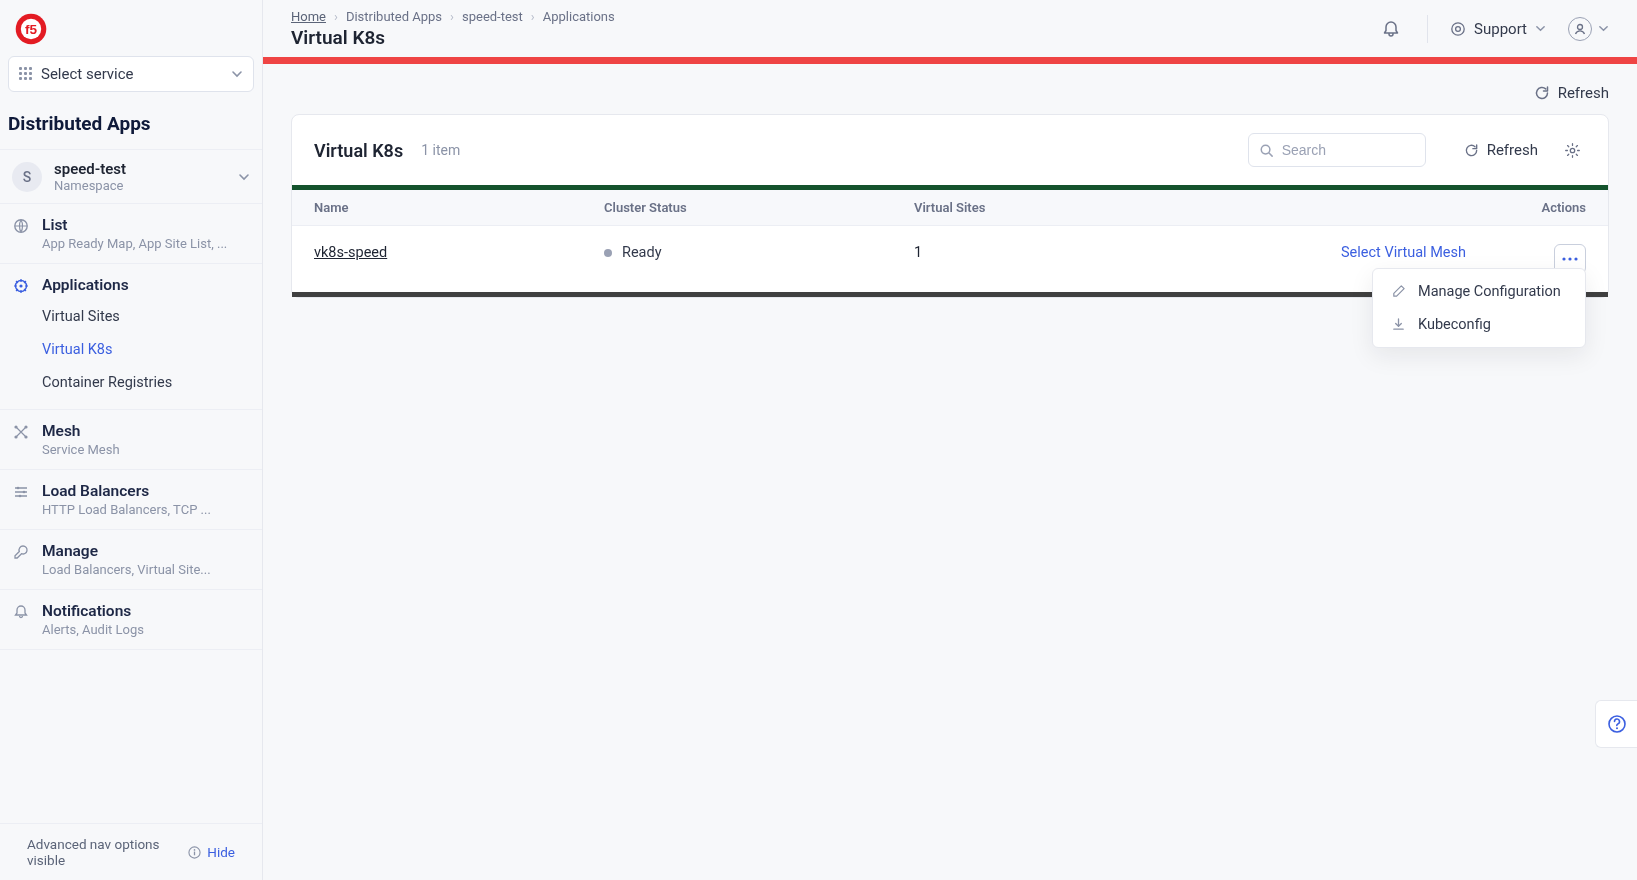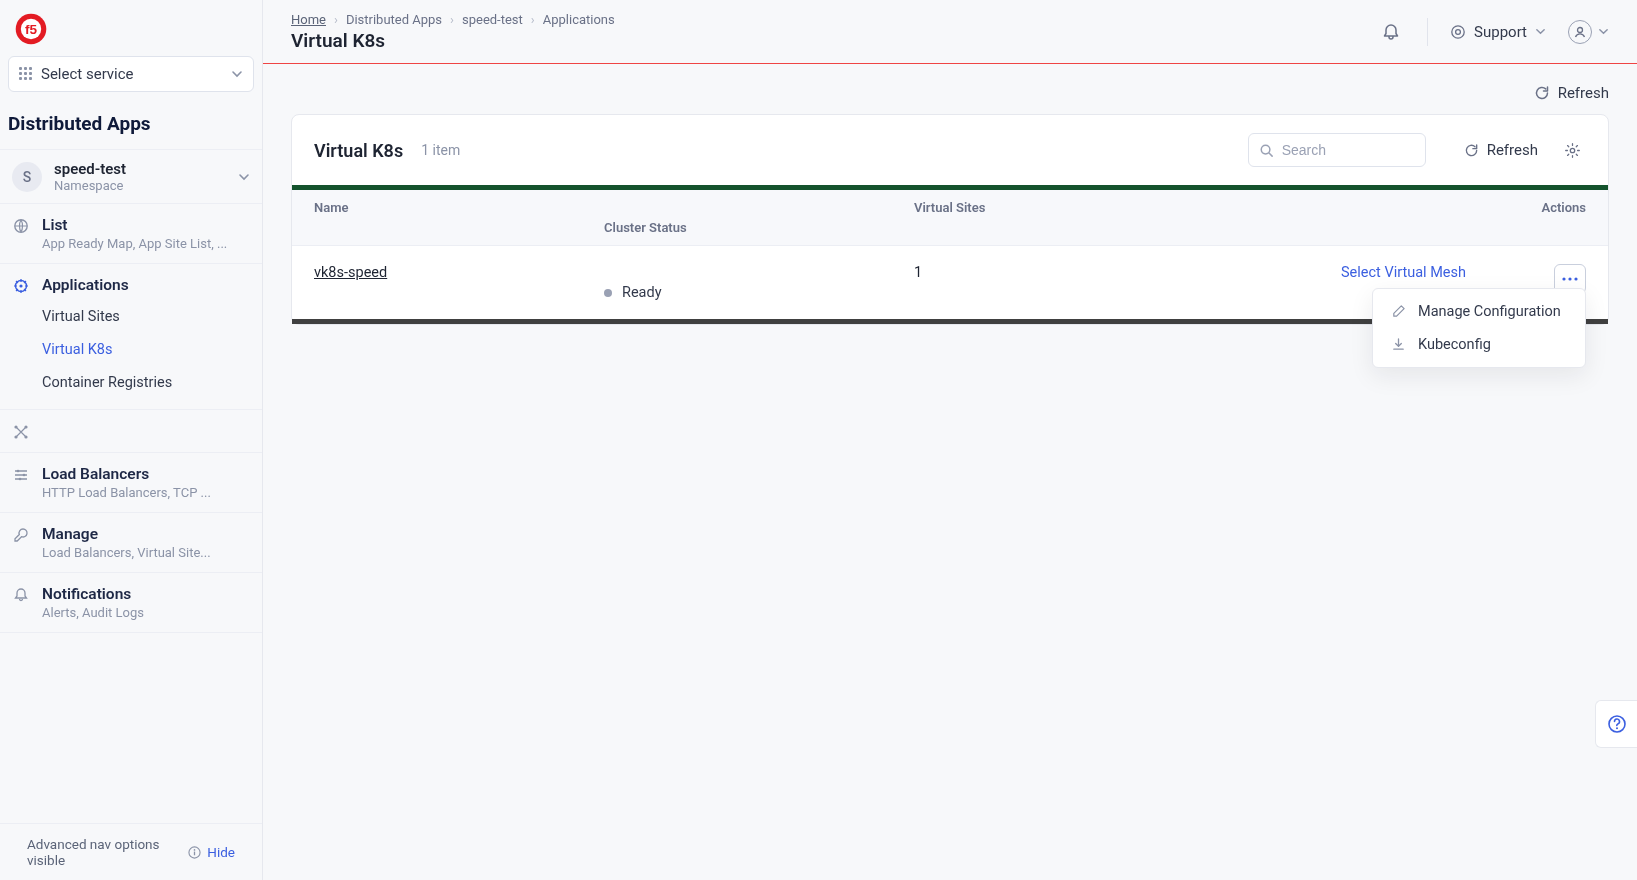--- a/index.html
+++ b/index.html
@@ -111,21 +111,21 @@
   padding: 12px 27px;
   font-size: 13.5px;
   color:#5b6478;
   display:flex; align-items:center; 
 }
 .sidebar-footer .hide { color:#3b5fe0; margin-left:6px; cursor:pointer; }
 
 
 .topbar {
   height: 64px;
-  border-bottom: 1px solid #ef4444;
+  border-bottom: 7px solid #ef4444;
   background: #f7f8fa;
   display:flex;
   align-items: center;
   padding: 0 28px;
 }
 .topbar-left { flex:1; display:flex; flex-direction:column; justify-content:center; }
 .breadcrumbs { display:flex; align-items:center; gap:8px; font-size:13px; color:#70798e; margin-top:6px;}
 .breadcrumbs .crumb { color:#6a7187; }
 .breadcrumbs .crumb.link { color:#5b6478; text-decoration: underline; cursor:pointer; }
 .breadcrumbs .sep { color:#b6bcca; }
@@ -174,21 +174,21 @@
 .table { width:100%; }
 .thead {
   display:flex;
   background:#f7f8fb;
   border-top:5px solid #14532d;
   border-bottom:1px solid #eceef4;
   padding: 10px 22px;
   font-size:13px; color:#6a7187; font-weight:600;
 }
 .col-name { width: 290px; }
-.col-status { width: 310px; margin-top: 20px; }
+.col-status { width: 310px; }
 .col-vsites { width: 310px; }
 .col-spacer { flex:1; }
 .col-actions { width: 80px; text-align:right; }
 
 .trow {
   display:flex;
   align-items:flex-start;
   padding: 18px 22px;
   border-bottom:5px solid #404040;
   font-size:14.5px;
@@ -328,20 +328,24 @@
       <div class="nav-item">
         <span class="nav-icon">
           <svg width="16" height="16" viewBox="0 0 16 16">
               <circle cx="3" cy="3" r="1.6" fill="currentColor"></circle>
               <circle cx="13" cy="3" r="1.6" fill="currentColor"></circle>
               <circle cx="3" cy="13" r="1.6" fill="currentColor"></circle>
               <circle cx="13" cy="13" r="1.6" fill="currentColor"></circle>
               <path d="M3 3l10 10M13 3L3 13" stroke="currentColor" stroke-width="1.2"></path>
             </svg>
         </span>
+        <div class="nav-text">
+          <div class="nav-label">Mesh</div>
+          <div class="nav-sub">Service Mesh</div>
+        </div>
       </div>
 
       <div class="nav-item">
         <span class="nav-icon">
           <svg width="16" height="16" viewBox="0 0 16 16">
               <path d="M2 4h12M2 8h12M2 12h12" stroke="currentColor" stroke-width="1.4"></path>
               <circle cx="5" cy="4" r="1.3" fill="currentColor"></circle>
               <circle cx="11" cy="8" r="1.3" fill="currentColor"></circle>
               <circle cx="7" cy="12" r="1.3" fill="currentColor"></circle>
             </svg>

